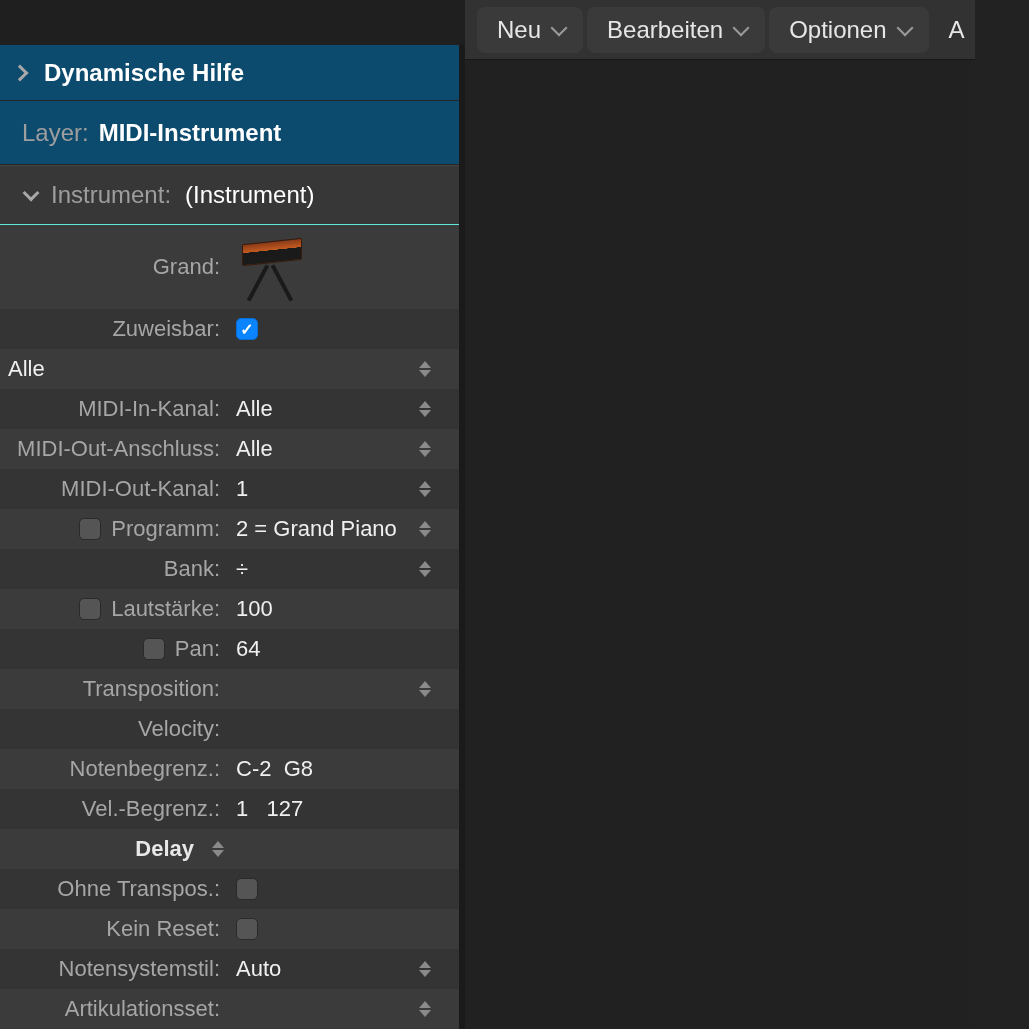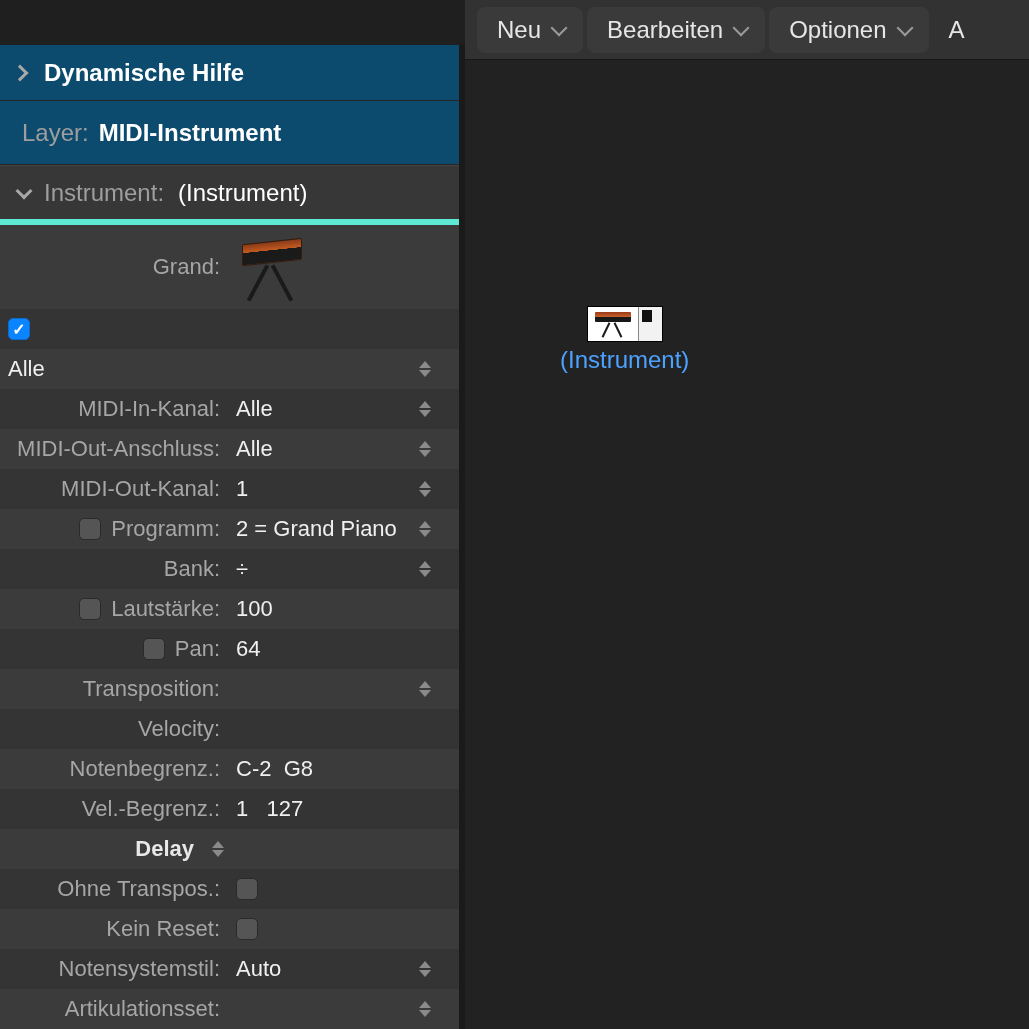--- a/index.html
+++ b/index.html
@@ -55,24 +55,24 @@
     border-bottom: 1px solid #252525;
     gap: 10px;
   }
   .layer-row .lbl { color: #9e9e9e; font-weight: 400; }
 
   
   .instr-head {
     height: 60px;
     display: flex;
     align-items: center;
-    padding-left: 18px;
+    padding-left: 25px;
     font-size: 24px;
     border-top: 1px solid #444;
-    border-bottom: 6px solid #5eead4;
+    border-bottom: 1px solid #5eead4;
     gap: 14px;
     color: #fff;
     background: #373737;
   }
   .chev-down {
     display: inline-block;
     width: 12px; height: 12px;
     border-right: 3px solid #a8a8a8;
     border-bottom: 3px solid #a8a8a8;
     transform: rotate(45deg);
@@ -191,21 +191,21 @@
   }
   .synth-icon .stand::before { left: -14px; transform: rotate(28deg); }
   .synth-icon .stand::after  { left: 10px;  transform: rotate(-28deg); }
 
   
   .canvas {
     flex: 1;
     height: 100%;
     background: #212121;
     display: flex;
-    flex-direction: column;
+    flex-direction: row;
   }
 
   .toolbar {
     height: 60px;
     background: #323232;
     border-bottom: 1px solid #181818;
     display: flex;
     align-items: center;
     padding-left: 12px;
     gap: 4px;
@@ -323,20 +323,21 @@
       <div class="plabel">Grand:</div>
       <div class="pval">
         <div class="synth-icon">
           <div class="board"></div>
             <div class="stand"></div>
         </div>
       </div>
     </div>
 
     <div class="prow alt">
+      <div class="plabel">Zuweisbar:</div>
       <div class="pval">
         <span class="cbox checked"></span>
       </div>
     </div>
 
     <div class="prow">
       <div class="pval">
         <span>Alle</span>
         <span class="stepper"></span>
       </div>

